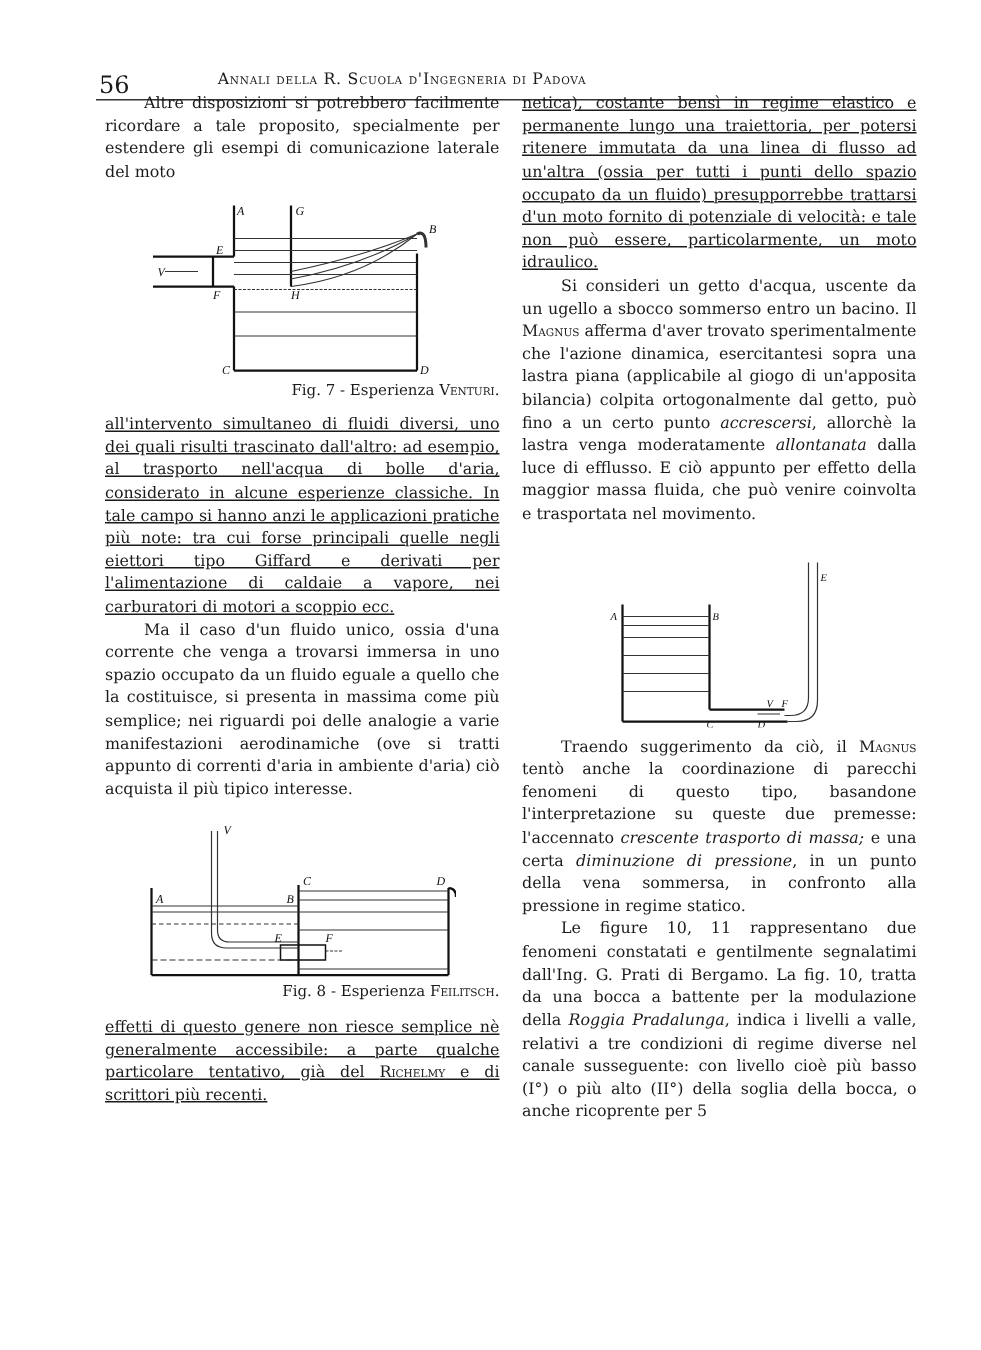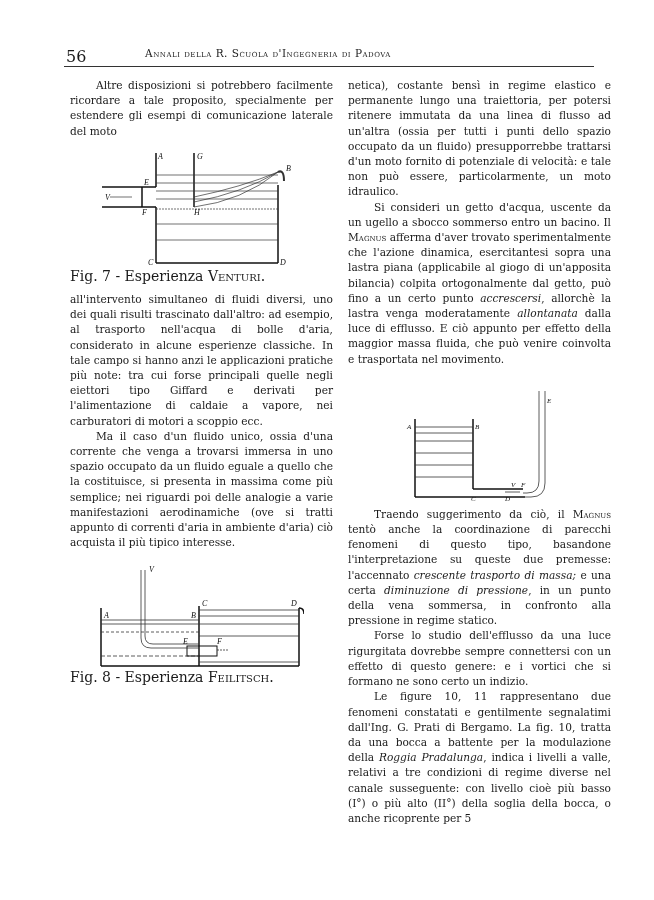--- a/index.html
+++ b/index.html
@@ -2,31 +2,31 @@
 <html><head>
 <meta charset="utf-8">
 <style>
   html, body { margin:0; padding:0; background:#ffffff; }
   body { width:654px; height:900px; position:relative; overflow:hidden;
          font-family: "DejaVu Serif", "Liberation Serif", serif; color:#1a1a1a; }
   .page-number { position:absolute; left:66px; top:47px; font-size:16px; font-weight:normal; }
   .running-head { position:absolute; left:0; width:536px; top:47px; text-align:center;
                   font-size:10.5px; letter-spacing:0.5px; font-variant:small-caps; }
   .head-rule { position:absolute; left:64px; top:66px; width:530px; height:1px; background:#333; }
-  .col { position:absolute; top:78px; width:263px; font-size:10.6px; line-height:15.2px;
+  .col { position:absolute; top:62px; width:263px; font-size:10.6px; line-height:15.2px;
          text-align:justify; }
   .col.left { left:70px; }
   .col.right { left:348px; }
   p { margin:0; text-indent:26px; }
-  p.noindent { text-indent:0; }
+  p.noindent { text-indent:0;text-decoration:underline; }
   p.gap { margin-top:0; }
   .sc { font-variant:small-caps; }
   em { font-style:italic; }
   .figure { margin:8px 0 6px 0; text-align:center; }
-  .caption { font-size:14px; text-align:left; margin-top:2px; margin-bottom:8px; }
+  .caption { font-size:10px; text-align:right; margin-top:2px; margin-bottom:8px; }
   svg { display:block; margin:0 auto; }
 </style>
 </head>
 <body>
 
 <div class="page-number">56</div>
 <div class="running-head">Annali della R. Scuola d'Ingegneria di Padova</div>
 <div class="head-rule"></div>
 
 <div class="col left">
@@ -110,20 +110,21 @@
         <text x="192" y="48">D</text>
         <text x="84" y="86">E</text>
         <text x="118" y="86">F</text>
       </g>
     </svg>
     <div class="caption">
       <span>Fig. 8 - Esperienza </span><span class="sc">Feilitsch.</span>
     </div>
   </div>
 
+  <p class="noindent"><span>effetti di questo genere non riesce semplice nè generalmente accessibile: a parte qualche particolare tentativo, già del </span><span class="sc">Richelmy</span><span> e di scrittori più recenti.</span></p>
 </div>
 
 <div class="col right">
   <p class="noindent">netica), costante bensì in regime elastico e permanente lungo una traiettoria, per potersi ritenere immutata da una linea di flusso ad un'altra (ossia per tutti i punti dello spazio occupato da un fluido) presupporrebbe trattarsi d'un moto fornito di potenziale di velocità: e tale non può essere, particolarmente, un moto idraulico.</p>
   <p class="gap"><span>Si consideri un getto d'acqua, uscente da un ugello a sbocco sommerso entro un bacino. Il </span><span class="sc">Magnus</span><span> afferma d'aver trovato sperimentalmente che l'azione dinamica, esercitantesi sopra una lastra piana (applicabile al giogo di un'apposita bilancia) colpita ortogonalmente dal getto, può fino a un certo punto </span><em>accrescersi</em><span>, allorchè la lastra venga moderatamente </span><em>allontanata</em><span> dalla luce di efflusso. E ciò appunto per effetto della maggior massa fluida, che può venire coinvolta e trasportata nel movimento.</span></p>
 
   <div class="figure" style="margin-top:22px;">
     <svg width="150" height="112" viewBox="0 0 150 112">
       <g stroke="#111" fill="none" stroke-width="1.5">
         <line x1="10" y1="30" x2="10" y2="108"></line>
@@ -148,15 +149,14 @@
         <text x="66" y="112">C</text>
         <text x="100" y="112">D</text>
         <text x="142" y="14">E</text>
         <text x="116" y="98">F</text>
         <text x="106" y="98">V</text>
       </g>
     </svg>
   </div>
 
   <p class="gap"><span>Traendo suggerimento da ciò, il </span><span class="sc">Magnus</span><span> tentò anche la coordinazione di parecchi fenomeni di questo tipo, basandone l'interpretazione su queste due premesse: l'accennato </span><em>crescente trasporto di massa;</em><span> e una certa </span><em>diminuzione di pressione</em><span>, in un punto della vena sommersa, in confronto alla pressione in regime statico.</span></p>
-  <p>Forse lo studio dell'efflusso da una luce rigurgitata dovrebbe sempre connettersi con un effetto di questo genere: e i vortici che si formano ne sono certo un indizio.</p>
   <p><span>Le figure 10, 11 rappresentano due fenomeni constatati e gentilmente segnalatimi dall'Ing. G. Prati di Bergamo. La fig. 10, tratta da una bocca a battente per la modulazione della </span><em>Roggia Pradalunga</em><span>, indica i livelli a valle, relativi a tre condizioni di regime diverse nel canale susseguente: con livello cioè più basso (I°) o più alto (II°) della soglia della bocca, o anche ricoprente per 5 </span></p>
 </div>
 
 </body></html>

